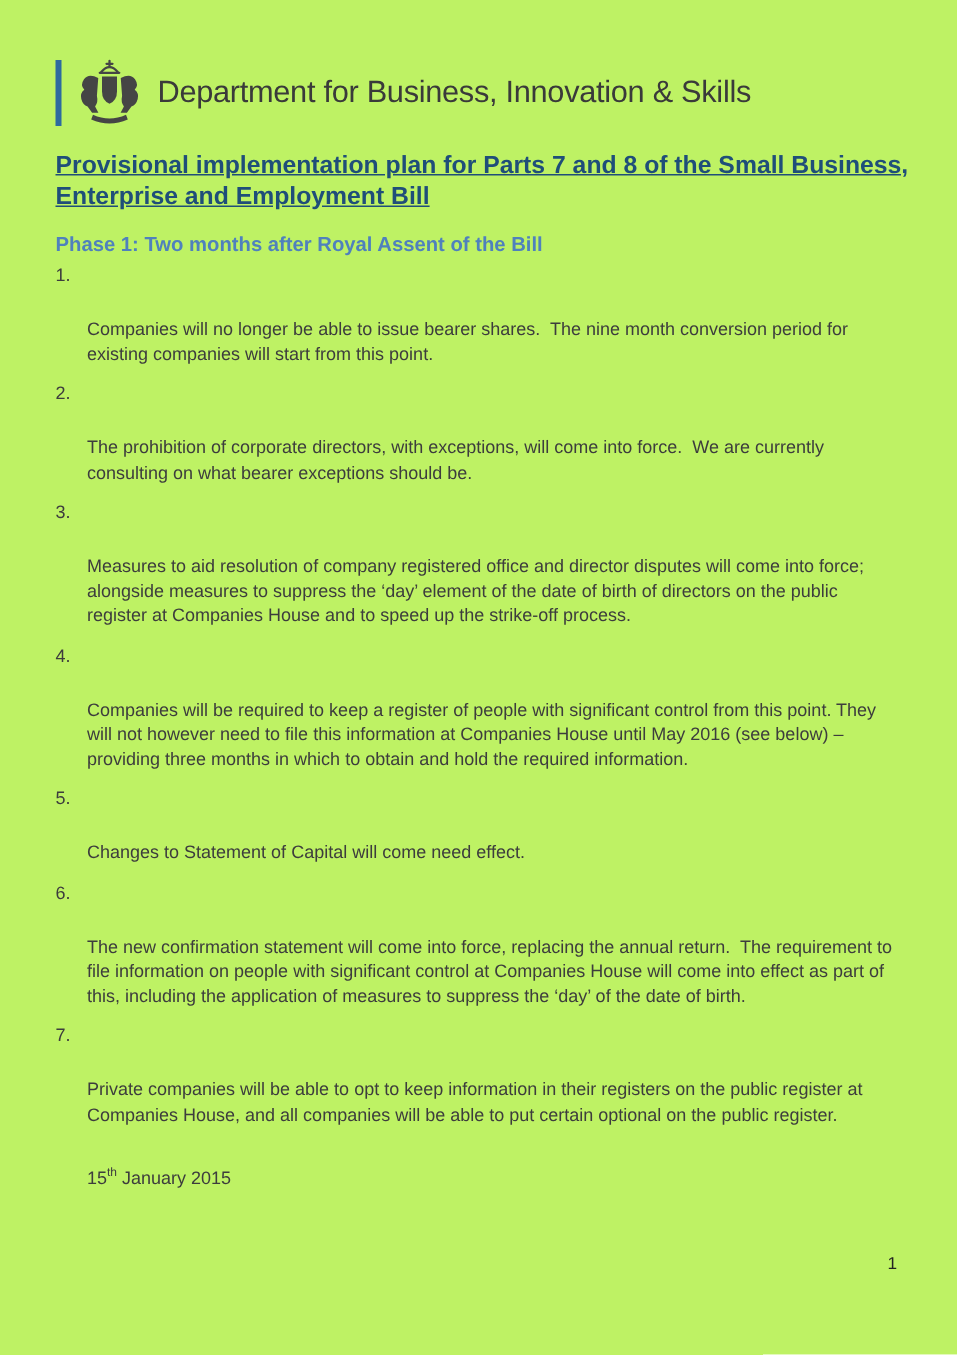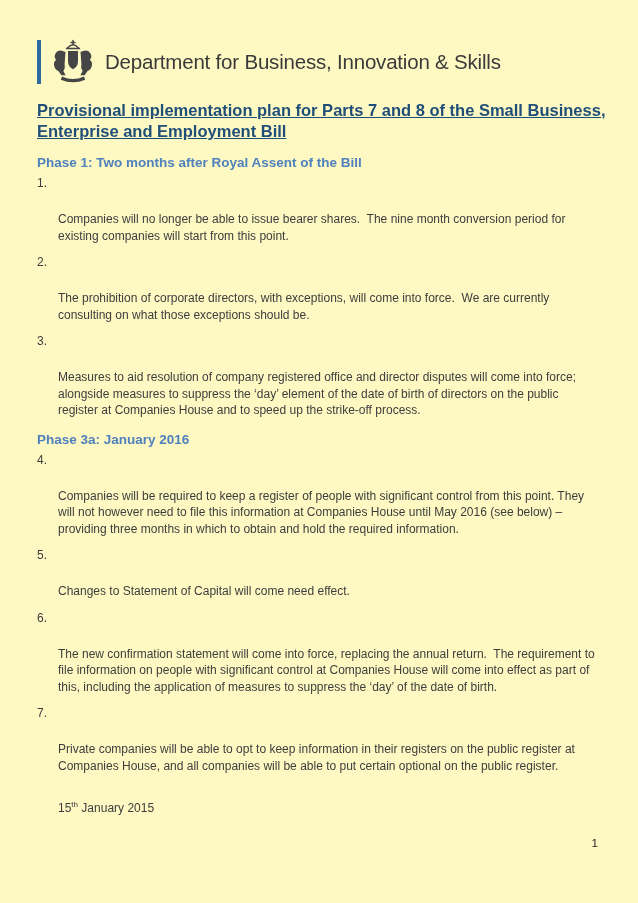--- a/index.html
+++ b/index.html
@@ -8,21 +8,21 @@
     --body-text: #3d3d3d;
     --logo-bar: #2d6a9f;
     --crest: #454545;
   }
   * { margin: 0; padding: 0; box-sizing: border-box; }
   html, body { background: #ffffff; }
   .page {
     position: relative;
     width: 638px;
     height: 903px;
-    background: #fef9c3;
+    background: #bef264;
     font-family: "Liberation Sans", "DejaVu Sans", sans-serif;
     color: var(--body-text);
     overflow: hidden;
   }
   .content {
     position: absolute;
     left: 37px;
     top: 38px;
     width: 565px;
   }
@@ -133,28 +133,27 @@
     <h1 class="doc-title">Provisional implementation plan for Parts 7 and 8 of the Small Business, Enterprise and Employment Bill</h1>
 
     <h2 class="section-heading">Phase 1: Two months after Royal Assent of the Bill</h2>
     <div class="item">
       <span class="item-num">1.</span>
       <span class="item-text">Companies will no longer be able to issue bearer shares.  The nine month conversion period for existing companies will start from this point.</span>
     </div>
 
     <div class="item">
       <span class="item-num">2.</span>
-      <span class="item-text">The prohibition of corporate directors, with exceptions, will come into force.  We are currently consulting on what those exceptions should be.</span>
+      <span class="item-text">The prohibition of corporate directors, with exceptions, will come into force.  We are currently consulting on what bearer exceptions should be.</span>
     </div>
     <div class="item">
       <span class="item-num">3.</span>
       <span class="item-text">Measures to aid resolution of company registered office and director disputes will come into force; alongside measures to suppress the ‘day’ element of the date of birth of directors on the public register at Companies House and to speed up the strike-off process.</span>
     </div>
 
-    <h2 class="section-heading">Phase 3a: January 2016</h2>
     <div class="item">
       <span class="item-num">4.</span>
       <span class="item-text">Companies will be required to keep a register of people with significant control from this point. They will not however need to file this information at Companies House until May 2016 (see below) – providing three months in which to obtain and hold the required information.</span>
     </div>
 
     <div class="item">
       <span class="item-num">5.</span>
       <span class="item-text">Changes to Statement of Capital will come need effect.</span>
     </div>
     <div class="item">

